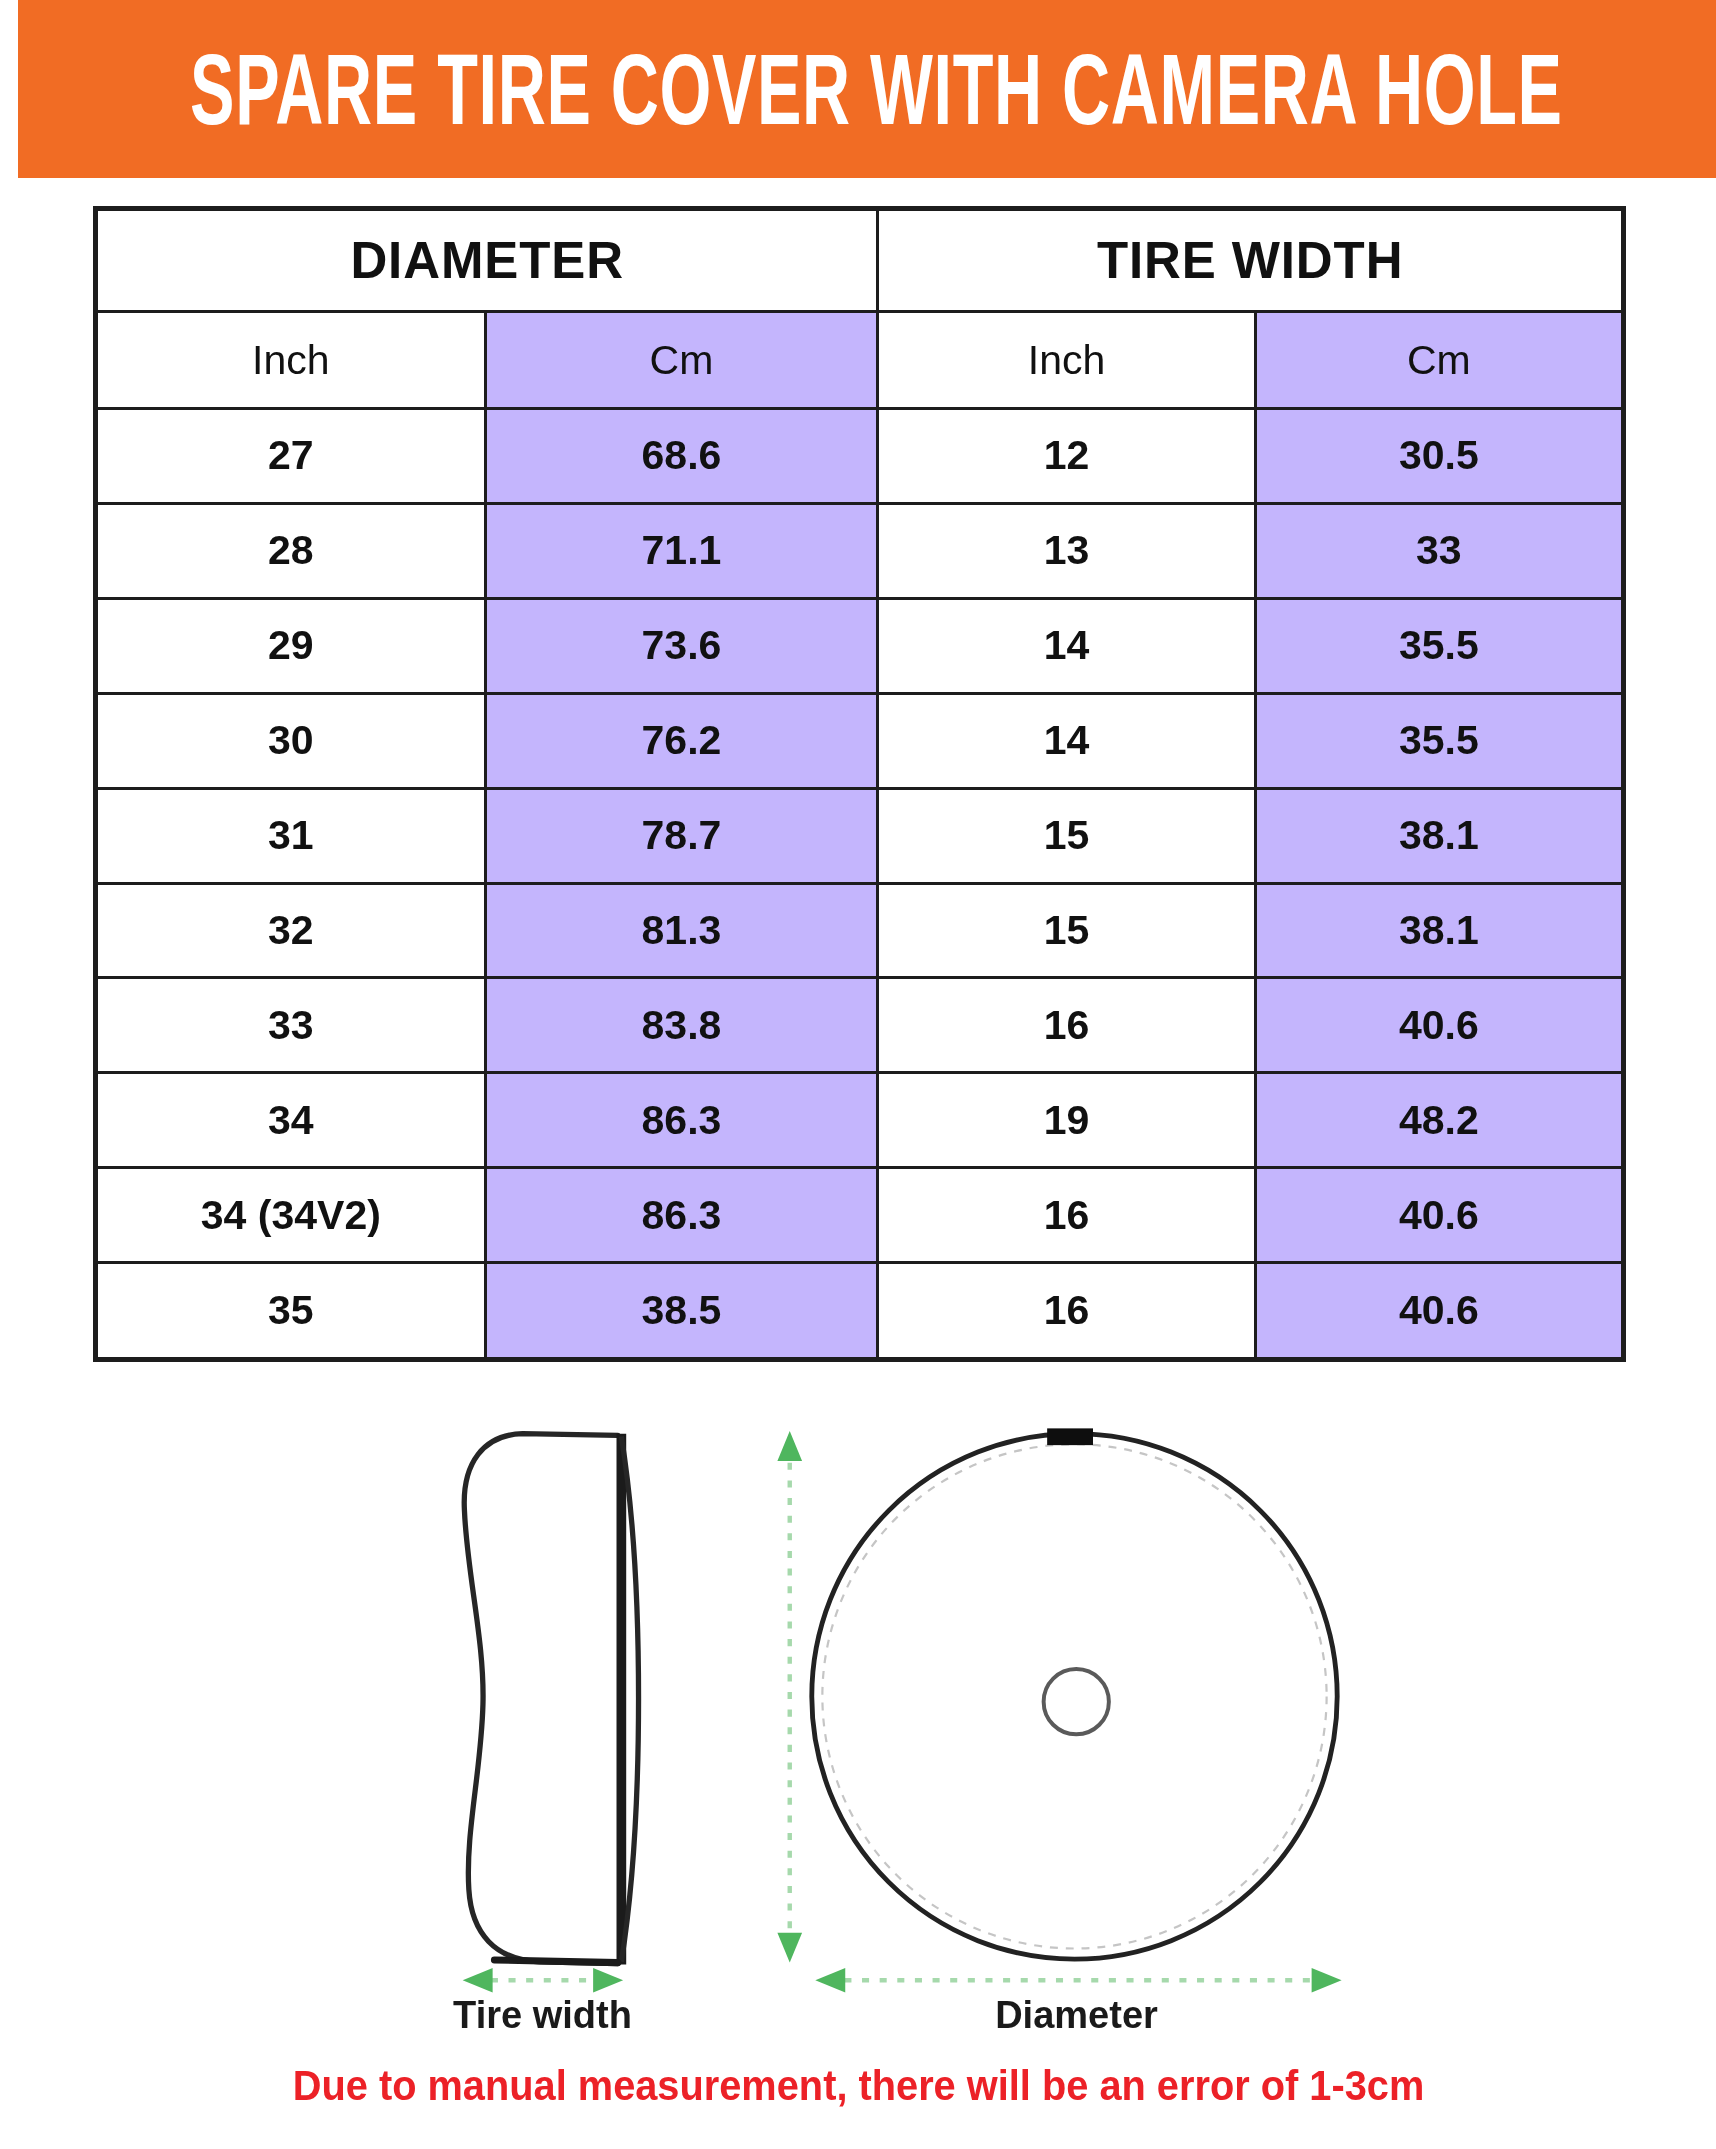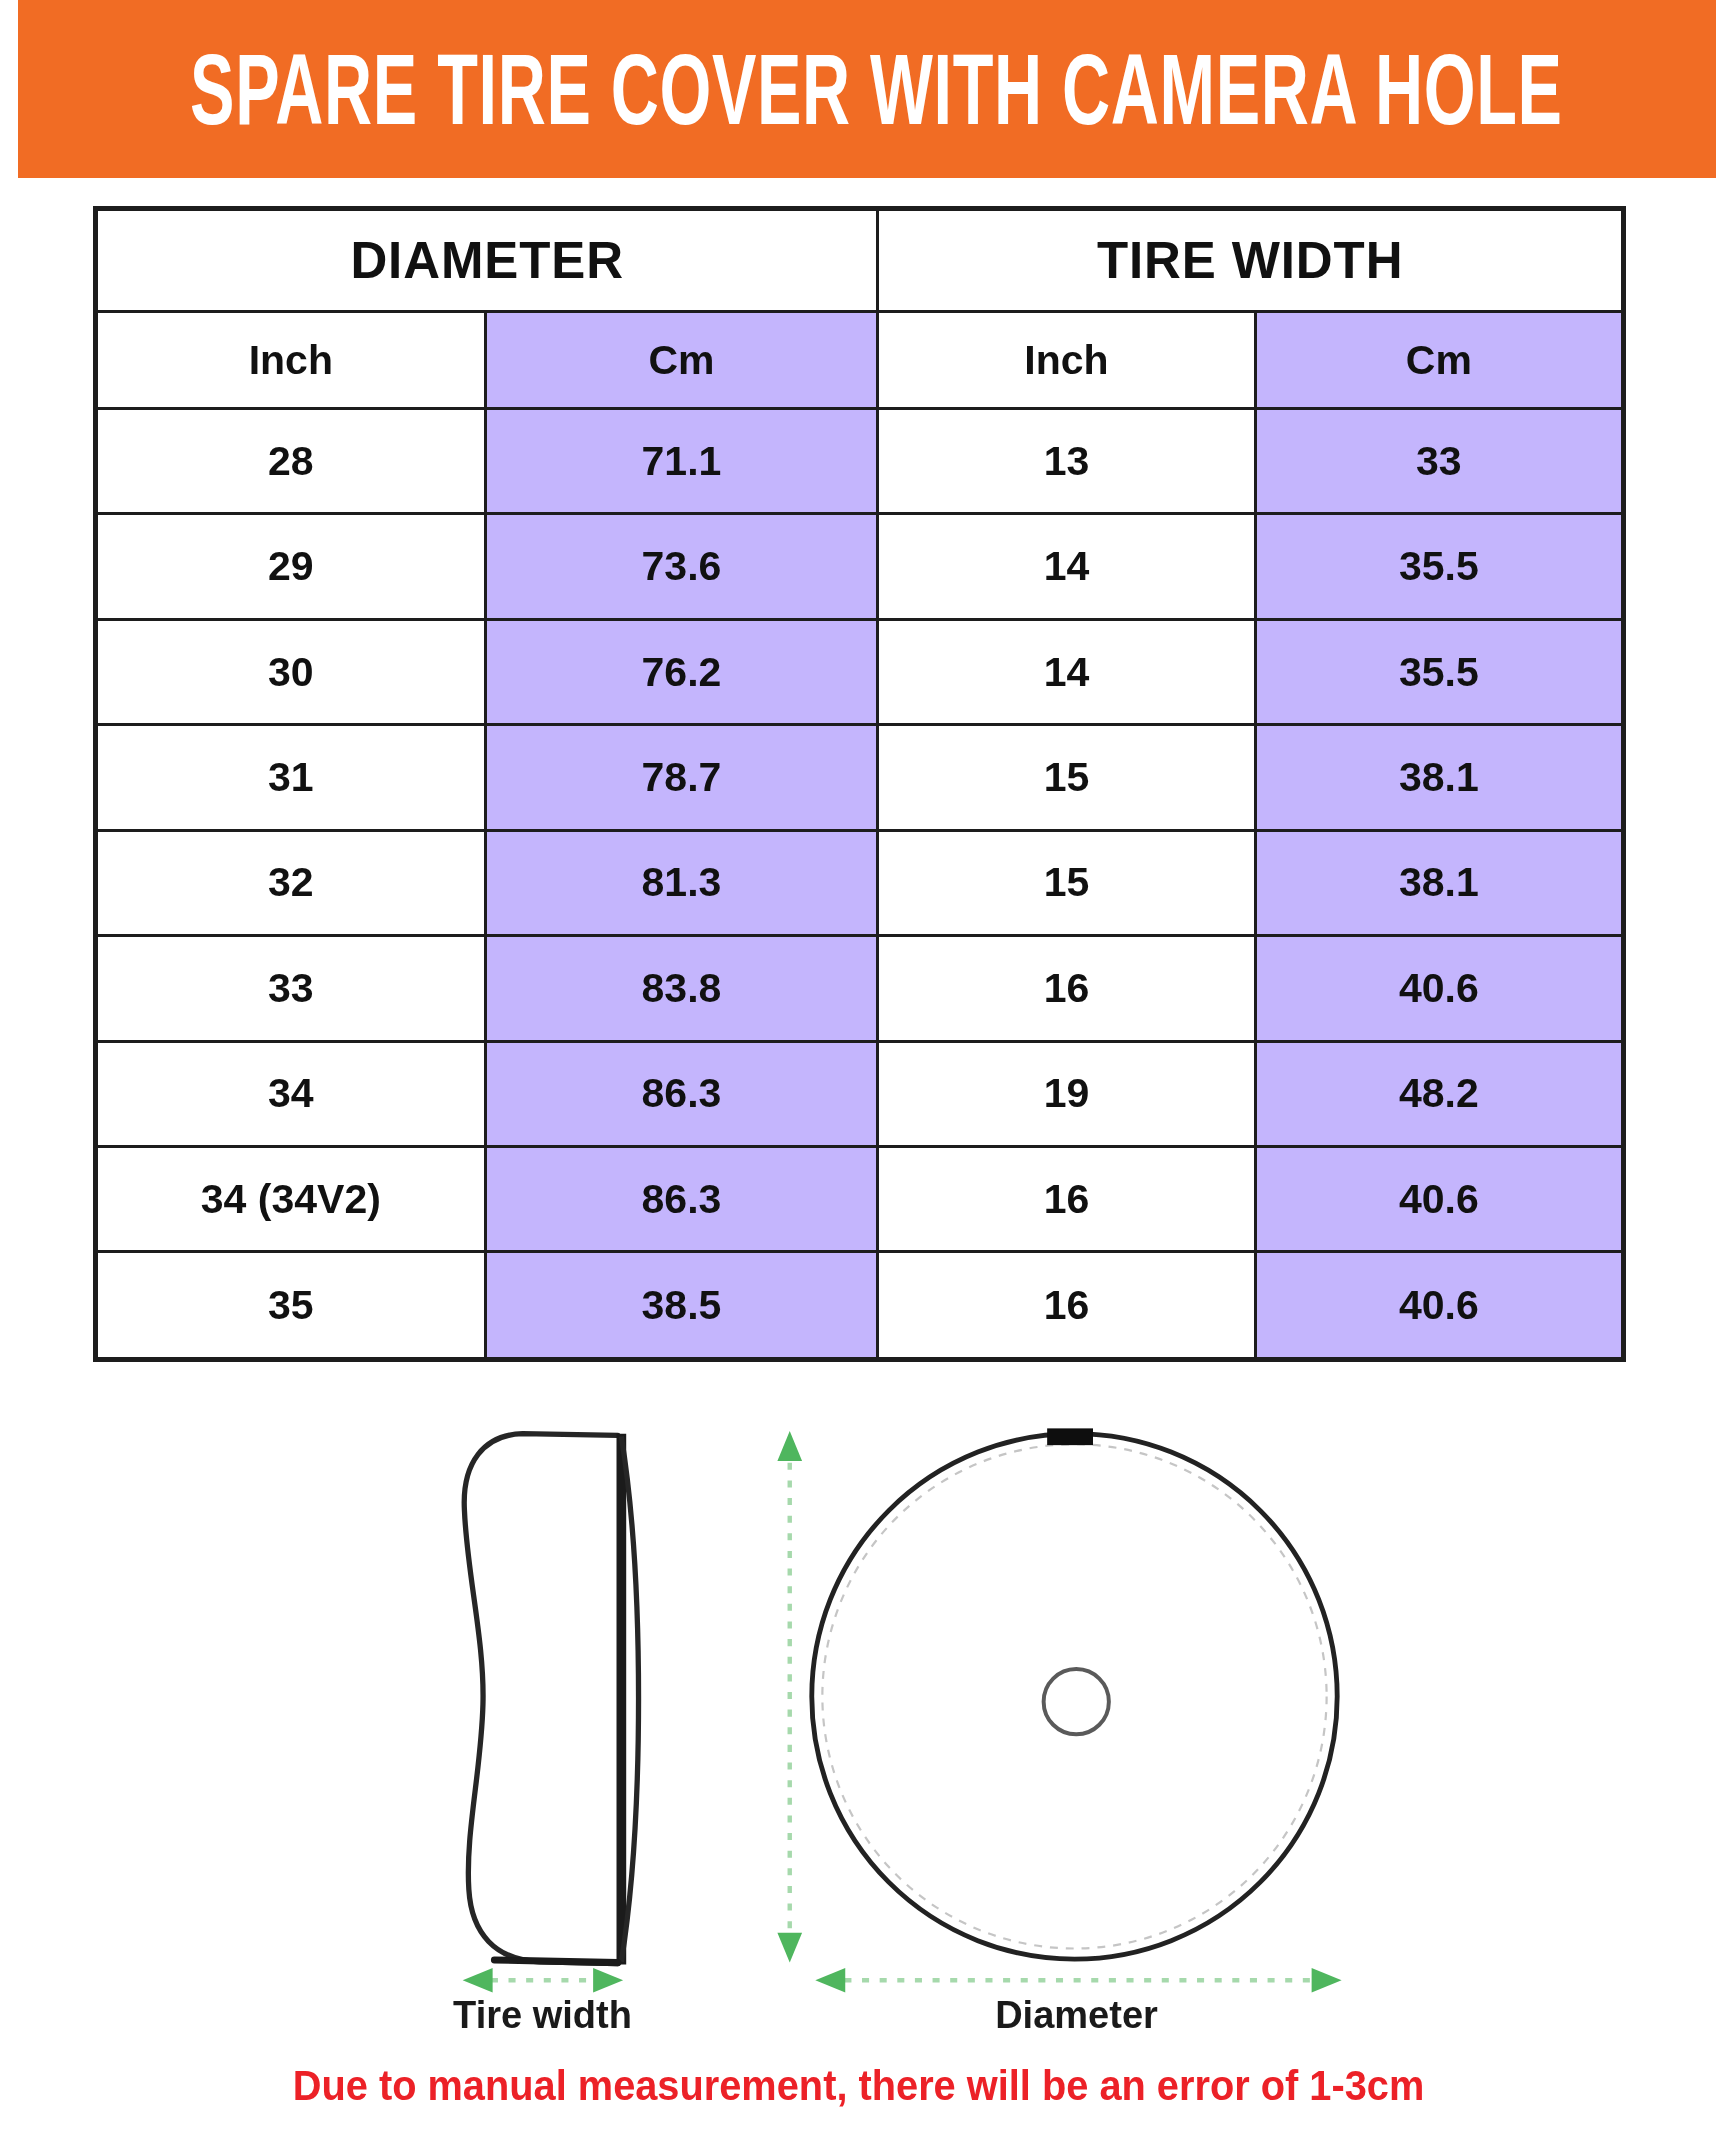--- a/index.html
+++ b/index.html
@@ -56,21 +56,21 @@
   table.size{border:5.3px solid #1d1d1d;}
   tr.group-row th{
     font-size:51px;
     font-weight:800;
     height:99px;
     letter-spacing:0.9px;
     background:#ffffff;
   }
   tr.sub-row th{
     font-size:41px;
-    font-weight:700;
+    font-weight:400;
     height:94px;
   }
   td{ font-size:41px; font-weight:700; }
   .col-inch{ background:#ffffff; }
   .col-cm{ background:#c4b5fd; }
   col.w1{width:25.5%;} col.w2{width:25.7%;} col.w3{width:24.7%;} col.w4{width:24.1%;}
 
   
   .diagram-svg{
     position:absolute;
@@ -126,20 +126,26 @@
         </tr>
         <tr class="sub-row">
           <th class="col-inch">Inch</th>
           <th class="col-cm">Cm</th>
           <th class="col-inch">Inch</th>
           <th class="col-cm">Cm</th>
         </tr>
       </thead>
       <tbody>
           <tr>
+            <td class="col-inch">27</td>
+            <td class="col-cm">68.6</td>
+            <td class="col-inch">12</td>
+            <td class="col-cm">30.5</td>
+          </tr>
+          <tr>
             <td class="col-inch">28</td>
             <td class="col-cm">71.1</td>
             <td class="col-inch">13</td>
             <td class="col-cm">33</td>
           </tr>
           <tr>
             <td class="col-inch">29</td>
             <td class="col-cm">73.6</td>
             <td class="col-inch">14</td>
             <td class="col-cm">35.5</td>

